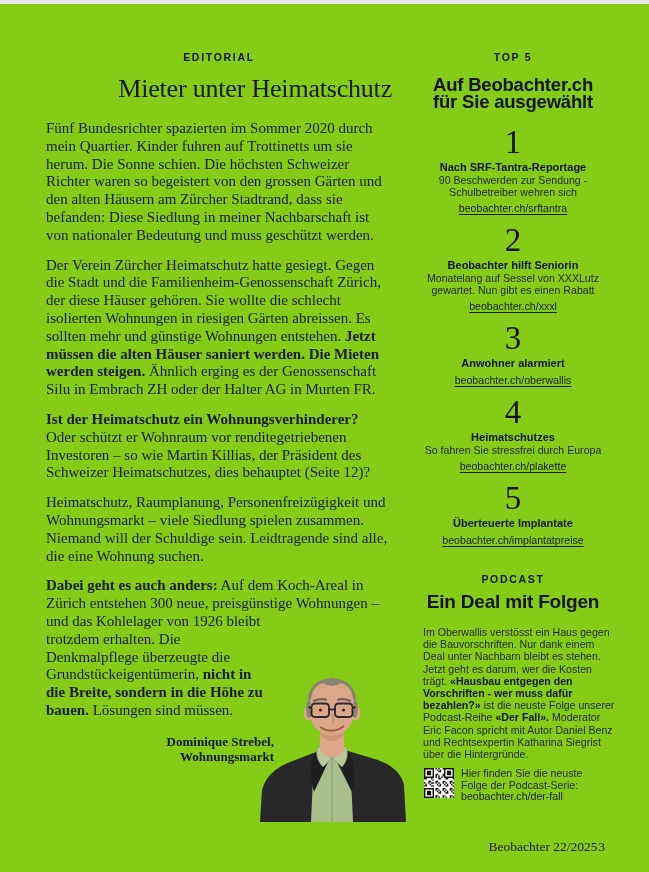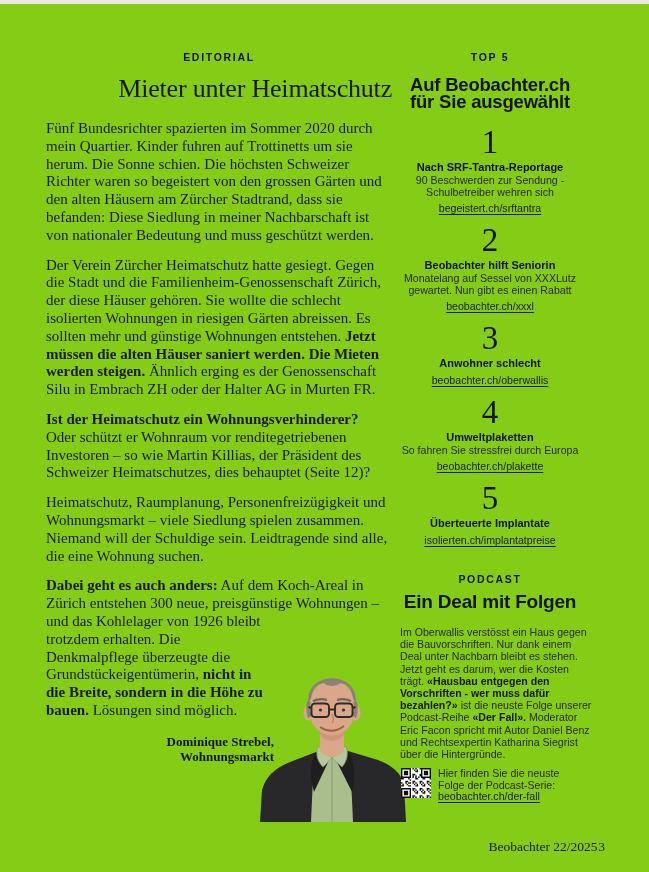--- a/index.html
+++ b/index.html
@@ -10,57 +10,57 @@
   .kicker{font:700 10.5px/10px "Liberation Sans",sans-serif;letter-spacing:1.7px;text-align:center;color:#141414;}
   .headline{font:400 26px/28px "Liberation Serif",serif;letter-spacing:-0.2px;text-align:right;margin:13px 0 0;color:#181816;}
   .body-copy{margin-top:17px;font:400 15px/17.8px "Liberation Serif",serif;color:#1b1b1b;text-align:left;}
   .body-copy p{margin:0 0 12px;}
   .body-copy b{font-weight:700;}
   .portrait-spacer{float:right;width:118px;height:188px;shape-outside:inset(40px 0 0 0);}
   .author{margin-top:14px;padding-right:38px;text-align:right;
           font:700 13px/15px "Liberation Serif",serif;color:#141414;}
   .portrait{position:absolute;left:254px;top:668px;width:158px;height:150px;}
   
-  .right-col{position:absolute;left:400px;top:48px;width:180px;text-align:center;
+  .right-col{position:absolute;left:423px;top:48px;width:180px;text-align:center;
              font-family:"Liberation Sans",sans-serif;color:#141414;}
   .top5-title{font:700 18.5px/17px "Liberation Sans",sans-serif;letter-spacing:-0.2px;margin:14px 0 16px;}
   .item{margin-top:8px;}
   .item-num{font:400 33px/32px "Liberation Serif",serif;color:#131311;}
   .item-title{font:700 11px/13px "Liberation Sans",sans-serif;margin-top:3px;}
   .item-text{font:400 10.6px/12px "Liberation Sans",sans-serif;color:#2a2a2a;margin:0 -8px;}
   .item-link{display:inline-block;font:400 10.6px/12px "Liberation Sans",sans-serif;color:#1c1c1c;
              text-decoration:underline;text-underline-offset:2px;margin-top:1px;}
   .podcast-label{margin-top:26px;}
   .podcast-title{font:700 19px/20px "Liberation Sans",sans-serif;letter-spacing:-0.2px;margin-top:8px;}
   .podcast-body{margin:14px -12px 0 0;font:400 10.6px/12.2px "Liberation Sans",sans-serif;
                 color:#2a2a2a;text-align:left;}
   .podcast-body b{font-weight:700;color:#161616;}
   .qr-row{display:flex;align-items:flex-start;margin:8px -12px 0 1px;text-align:left;}
   .qr-box{flex:0 0 auto;width:30px;height:30px;}
   .qr-text{margin-left:7px;font:400 10.6px/11.4px "Liberation Sans",sans-serif;color:#2a2a2a;}
-  .qr-text a,.qr-link{color:#1c1c1c;text-decoration:underline;text-underline-offset:2px;}
+  .qr-text a,.qr-link{color:#1c1c1c;text-underline-offset:2px;}
   
   .footer-issue{position:absolute;left:445px;top:836px;width:196px;text-align:center;
                 font:400 13.5px/14px "Liberation Serif",serif;color:#1b1b1b;}
   .footer-page{position:absolute;top:836px;right:44px;font:400 13.5px/14px "Liberation Serif",serif;color:#1b1b1b;}
 </style>
 </head>
 <body>
 
 <div class="page">
 
   <div class="left-col">
     <div class="kicker">EDITORIAL</div>
     <h1 class="headline">Mieter unter Heimatschutz</h1>
     <div class="body-copy">
       <p><span>Fünf Bundesrichter spazierten im Sommer 2020 durch mein Quartier. Kinder fuhren auf Trottinetts um sie herum. Die Sonne schien. Die höchsten Schweizer Richter waren so begeistert von den grossen Gärten und den alten Häusern am Zürcher Stadtrand, dass sie befanden: Diese Siedlung in meiner Nachbarschaft ist von nationaler Bedeutung und muss geschützt werden.</span></p>
       <p><span>Der Verein Zürcher Heimatschutz hatte gesiegt. Gegen die Stadt und die Familienheim-Genossenschaft Zürich, der diese Häuser gehören. Sie wollte die schlecht isolierten Wohnungen in riesigen Gärten abreissen. Es sollten mehr und günstige Wohnungen entstehen. </span><b>Jetzt müssen die alten Häuser saniert werden. Die Mieten werden steigen.</b><span> Ähnlich erging es der Genossenschaft Silu in Embrach ZH oder der Halter AG in Murten FR.</span></p>
       <p><b>Ist der Heimatschutz ein Wohnungsverhinderer?</b><span> Oder schützt er Wohnraum vor renditegetriebenen Investoren – so wie Martin Killias, der Präsident des Schweizer Heimatschutzes, dies behauptet (Seite 12)?</span></p>
       <p><span>Heimatschutz, Raumplanung, Personenfreizügigkeit und Wohnungsmarkt – viele Siedlung spielen zusammen. Niemand will der Schuldige sein. Leidtragende sind alle, die eine Wohnung suchen.</span></p>
-      <p><span class="portrait-spacer"></span><span><b>Dabei geht es auch anders:</b><span> Auf dem Koch-Areal in Zürich entstehen 300 neue, preisgünstige Wohnungen – und das Kohlelager von 1926 bleibt trotzdem erhalten. Die Denkmalpflege überzeugte die Grundstückeigentümerin, </span><b>nicht in die Breite, sondern in die Höhe zu bauen.</b><span> Lösungen sind möglich.</span></span></p>
+      <p><span class="portrait-spacer"></span><span><b>Dabei geht es auch anders:</b><span> Auf dem Koch-Areal in Zürich entstehen 300 neue, preisgünstige Wohnungen – und das Kohlelager von 1926 bleibt trotzdem erhalten. Die Denkmalpflege überzeugte die Grundstückeigentümerin, </span><b>nicht in die Breite, sondern in die Höhe zu bauen.</b><span> Lösungen sind müssen.</span></span></p>
       <div class="author">
         <span>Dominique Strebel,</span><br>
         <span>Wohnungsmarkt</span>
       </div>
     </div>
   </div>
 
   <svg class="portrait" viewBox="0 0 158 150" aria-hidden="true">
 
     <path d="M6,150 L8,118 Q13,99 36,90 L62,80 Q78,74 94,79 L124,88 Q146,96 150,113 L152,150 Z" fill="#28282a"></path>
@@ -108,47 +108,47 @@
     <div class="kicker">TOP 5</div>
     <div class="top5-title">
       <span>Auf Beobachter.ch</span><br>
       <span>für Sie ausgewählt</span>
     </div>
 
     <div class="item">
       <div class="item-num">1</div>
       <div class="item-title">Nach SRF-Tantra-Reportage</div>
       <div class="item-text">90 Beschwerden zur Sendung - Schulbetreiber wehren sich</div>
-      <span class="item-link">begeistert.ch/srftantra</span>
+      <span class="item-link">beobachter.ch/srftantra</span>
     </div>
 
     <div class="item">
       <div class="item-num">2</div>
       <div class="item-title">Beobachter hilft Seniorin</div>
       <div class="item-text">Monatelang auf Sessel von XXXLutz gewartet. Nun gibt es einen Rabatt</div>
       <span class="item-link">beobachter.ch/xxxl</span>
     </div>
 
     <div class="item">
       <div class="item-num">3</div>
-      <div class="item-title">Anwohner schlecht</div>
+      <div class="item-title">Anwohner alarmiert</div>
       <span class="item-link">beobachter.ch/oberwallis</span>
     </div>
 
     <div class="item">
       <div class="item-num">4</div>
-      <div class="item-title">Umweltplaketten</div>
+      <div class="item-title">Heimatschutzes</div>
       <div class="item-text">So fahren Sie stressfrei durch Europa</div>
       <span class="item-link">beobachter.ch/plakette</span>
     </div>
 
     <div class="item">
       <div class="item-num">5</div>
       <div class="item-title">Überteuerte Implantate</div>
-      <span class="item-link">isolierten.ch/implantatpreise</span>
+      <span class="item-link">beobachter.ch/implantatpreise</span>
     </div>
 
     <div class="kicker podcast-label">PODCAST</div>
     <div class="podcast-title">Ein Deal mit Folgen</div>
     <div class="podcast-body"><span>Im Oberwallis verstösst ein Haus gegen die Bauvorschriften. Nur dank einem Deal unter Nachbarn bleibt es stehen. Jetzt geht es darum, wer die Kosten trägt. </span><b>«Hausbau entgegen den Vorschriften - wer muss dafür bezahlen?»</b><span> ist die neuste Folge unserer Podcast-Reihe </span><b>«Der Fall».</b><span> Moderator Eric Facon spricht mit Autor Daniel Benz und Rechtsexpertin Katharina Siegrist über die Hintergründe.</span></div>
 
     <div class="qr-row">
       <svg class="qr-box" viewBox="0 0 29 29" aria-hidden="true">
         <rect width="29" height="29" fill="#ffffff"></rect>
         <path fill="#111111" d="M0.00,0.00h1.38v1.38h-1.38zM1.38,0.00h1.38v1.38h-1.38zM2.76,0.00h1.38v1.38h-1.38zM4.14,0.00h1.38v1.38h-1.38zM5.52,0.00h1.38v1.38h-1.38zM6.90,0.00h1.38v1.38h-1.38zM8.29,0.00h1.38v1.38h-1.38zM11.05,0.00h1.38v1.38h-1.38zM13.81,0.00h1.38v1.38h-1.38zM17.95,0.00h1.38v1.38h-1.38zM19.33,0.00h1.38v1.38h-1.38zM20.71,0.00h1.38v1.38h-1.38zM22.10,0.00h1.38v1.38h-1.38zM23.48,0.00h1.38v1.38h-1.38zM24.86,0.00h1.38v1.38h-1.38zM26.24,0.00h1.38v1.38h-1.38zM27.62,0.00h1.38v1.38h-1.38zM0.00,1.38h1.38v1.38h-1.38zM8.29,1.38h1.38v1.38h-1.38zM12.43,1.38h1.38v1.38h-1.38zM15.19,1.38h1.38v1.38h-1.38zM19.33,1.38h1.38v1.38h-1.38zM27.62,1.38h1.38v1.38h-1.38zM0.00,2.76h1.38v1.38h-1.38zM2.76,2.76h1.38v1.38h-1.38zM4.14,2.76h1.38v1.38h-1.38zM5.52,2.76h1.38v1.38h-1.38zM8.29,2.76h1.38v1.38h-1.38zM13.81,2.76h1.38v1.38h-1.38zM15.19,2.76h1.38v1.38h-1.38zM19.33,2.76h1.38v1.38h-1.38zM22.10,2.76h1.38v1.38h-1.38zM23.48,2.76h1.38v1.38h-1.38zM24.86,2.76h1.38v1.38h-1.38zM27.62,2.76h1.38v1.38h-1.38zM0.00,4.14h1.38v1.38h-1.38zM2.76,4.14h1.38v1.38h-1.38zM4.14,4.14h1.38v1.38h-1.38zM5.52,4.14h1.38v1.38h-1.38zM8.29,4.14h1.38v1.38h-1.38zM19.33,4.14h1.38v1.38h-1.38zM22.10,4.14h1.38v1.38h-1.38zM23.48,4.14h1.38v1.38h-1.38zM24.86,4.14h1.38v1.38h-1.38zM27.62,4.14h1.38v1.38h-1.38zM0.00,5.52h1.38v1.38h-1.38zM2.76,5.52h1.38v1.38h-1.38zM4.14,5.52h1.38v1.38h-1.38zM5.52,5.52h1.38v1.38h-1.38zM8.29,5.52h1.38v1.38h-1.38zM11.05,5.52h1.38v1.38h-1.38zM12.43,5.52h1.38v1.38h-1.38zM17.95,5.52h1.38v1.38h-1.38zM19.33,5.52h1.38v1.38h-1.38zM22.10,5.52h1.38v1.38h-1.38zM23.48,5.52h1.38v1.38h-1.38zM24.86,5.52h1.38v1.38h-1.38zM27.62,5.52h1.38v1.38h-1.38zM0.00,6.90h1.38v1.38h-1.38zM8.29,6.90h1.38v1.38h-1.38zM11.05,6.90h1.38v1.38h-1.38zM13.81,6.90h1.38v1.38h-1.38zM17.95,6.90h1.38v1.38h-1.38zM19.33,6.90h1.38v1.38h-1.38zM27.62,6.90h1.38v1.38h-1.38zM0.00,8.29h1.38v1.38h-1.38zM1.38,8.29h1.38v1.38h-1.38zM2.76,8.29h1.38v1.38h-1.38zM4.14,8.29h1.38v1.38h-1.38zM5.52,8.29h1.38v1.38h-1.38zM6.90,8.29h1.38v1.38h-1.38zM8.29,8.29h1.38v1.38h-1.38zM11.05,8.29h1.38v1.38h-1.38zM13.81,8.29h1.38v1.38h-1.38zM16.57,8.29h1.38v1.38h-1.38zM19.33,8.29h1.38v1.38h-1.38zM20.71,8.29h1.38v1.38h-1.38zM22.10,8.29h1.38v1.38h-1.38zM23.48,8.29h1.38v1.38h-1.38zM24.86,8.29h1.38v1.38h-1.38zM26.24,8.29h1.38v1.38h-1.38zM27.62,8.29h1.38v1.38h-1.38zM0.00,9.67h1.38v1.38h-1.38zM1.38,9.67h1.38v1.38h-1.38zM6.90,9.67h1.38v1.38h-1.38zM13.81,9.67h1.38v1.38h-1.38zM15.19,9.67h1.38v1.38h-1.38zM20.71,9.67h1.38v1.38h-1.38zM22.10,9.67h1.38v1.38h-1.38zM27.62,9.67h1.38v1.38h-1.38zM8.29,11.05h1.38v1.38h-1.38zM4.14,12.43h1.38v1.38h-1.38zM5.52,12.43h1.38v1.38h-1.38zM11.05,12.43h1.38v1.38h-1.38zM12.43,12.43h1.38v1.38h-1.38zM17.95,12.43h1.38v1.38h-1.38zM19.33,12.43h1.38v1.38h-1.38zM24.86,12.43h1.38v1.38h-1.38zM26.24,12.43h1.38v1.38h-1.38zM0.00,13.81h1.38v1.38h-1.38zM4.14,13.81h1.38v1.38h-1.38zM6.90,13.81h1.38v1.38h-1.38zM8.29,13.81h1.38v1.38h-1.38zM11.05,13.81h1.38v1.38h-1.38zM13.81,13.81h1.38v1.38h-1.38zM17.95,13.81h1.38v1.38h-1.38zM20.71,13.81h1.38v1.38h-1.38zM24.86,13.81h1.38v1.38h-1.38zM27.62,13.81h1.38v1.38h-1.38zM1.38,15.19h1.38v1.38h-1.38zM5.52,15.19h1.38v1.38h-1.38zM12.43,15.19h1.38v1.38h-1.38zM15.19,15.19h1.38v1.38h-1.38zM19.33,15.19h1.38v1.38h-1.38zM22.10,15.19h1.38v1.38h-1.38zM26.24,15.19h1.38v1.38h-1.38zM0.00,16.57h1.38v1.38h-1.38zM1.38,16.57h1.38v1.38h-1.38zM6.90,16.57h1.38v1.38h-1.38zM8.29,16.57h1.38v1.38h-1.38zM13.81,16.57h1.38v1.38h-1.38zM15.19,16.57h1.38v1.38h-1.38zM20.71,16.57h1.38v1.38h-1.38zM22.10,16.57h1.38v1.38h-1.38zM27.62,16.57h1.38v1.38h-1.38zM0.00,19.33h1.38v1.38h-1.38zM1.38,19.33h1.38v1.38h-1.38zM2.76,19.33h1.38v1.38h-1.38zM4.14,19.33h1.38v1.38h-1.38zM5.52,19.33h1.38v1.38h-1.38zM6.90,19.33h1.38v1.38h-1.38zM8.29,19.33h1.38v1.38h-1.38zM11.05,19.33h1.38v1.38h-1.38zM12.43,19.33h1.38v1.38h-1.38zM17.95,19.33h1.38v1.38h-1.38zM19.33,19.33h1.38v1.38h-1.38zM24.86,19.33h1.38v1.38h-1.38zM26.24,19.33h1.38v1.38h-1.38zM0.00,20.71h1.38v1.38h-1.38zM8.29,20.71h1.38v1.38h-1.38zM11.05,20.71h1.38v1.38h-1.38zM13.81,20.71h1.38v1.38h-1.38zM17.95,20.71h1.38v1.38h-1.38zM20.71,20.71h1.38v1.38h-1.38zM24.86,20.71h1.38v1.38h-1.38zM27.62,20.71h1.38v1.38h-1.38zM0.00,22.10h1.38v1.38h-1.38zM2.76,22.10h1.38v1.38h-1.38zM4.14,22.10h1.38v1.38h-1.38zM5.52,22.10h1.38v1.38h-1.38zM8.29,22.10h1.38v1.38h-1.38zM12.43,22.10h1.38v1.38h-1.38zM15.19,22.10h1.38v1.38h-1.38zM19.33,22.10h1.38v1.38h-1.38zM22.10,22.10h1.38v1.38h-1.38zM26.24,22.10h1.38v1.38h-1.38zM0.00,23.48h1.38v1.38h-1.38zM2.76,23.48h1.38v1.38h-1.38zM4.14,23.48h1.38v1.38h-1.38zM5.52,23.48h1.38v1.38h-1.38zM8.29,23.48h1.38v1.38h-1.38zM13.81,23.48h1.38v1.38h-1.38zM15.19,23.48h1.38v1.38h-1.38zM20.71,23.48h1.38v1.38h-1.38zM22.10,23.48h1.38v1.38h-1.38zM27.62,23.48h1.38v1.38h-1.38zM0.00,24.86h1.38v1.38h-1.38zM2.76,24.86h1.38v1.38h-1.38zM4.14,24.86h1.38v1.38h-1.38zM5.52,24.86h1.38v1.38h-1.38zM8.29,24.86h1.38v1.38h-1.38zM0.00,26.24h1.38v1.38h-1.38zM8.29,26.24h1.38v1.38h-1.38zM11.05,26.24h1.38v1.38h-1.38zM12.43,26.24h1.38v1.38h-1.38zM17.95,26.24h1.38v1.38h-1.38zM19.33,26.24h1.38v1.38h-1.38zM24.86,26.24h1.38v1.38h-1.38zM26.24,26.24h1.38v1.38h-1.38zM0.00,27.62h1.38v1.38h-1.38zM1.38,27.62h1.38v1.38h-1.38zM2.76,27.62h1.38v1.38h-1.38zM4.14,27.62h1.38v1.38h-1.38zM5.52,27.62h1.38v1.38h-1.38zM6.90,27.62h1.38v1.38h-1.38zM8.29,27.62h1.38v1.38h-1.38zM11.05,27.62h1.38v1.38h-1.38zM13.81,27.62h1.38v1.38h-1.38zM17.95,27.62h1.38v1.38h-1.38zM20.71,27.62h1.38v1.38h-1.38zM24.86,27.62h1.38v1.38h-1.38zM27.62,27.62h1.38v1.38h-1.38z"></path>

